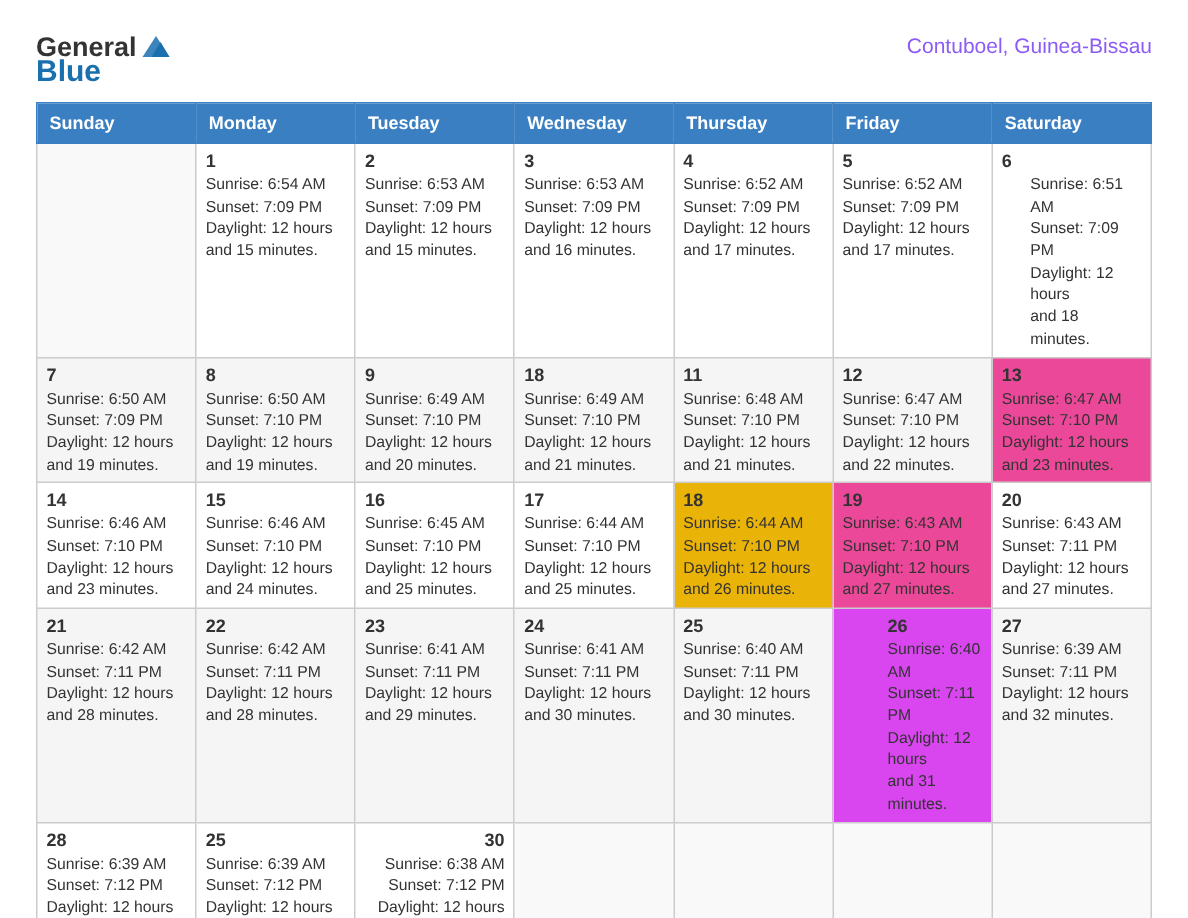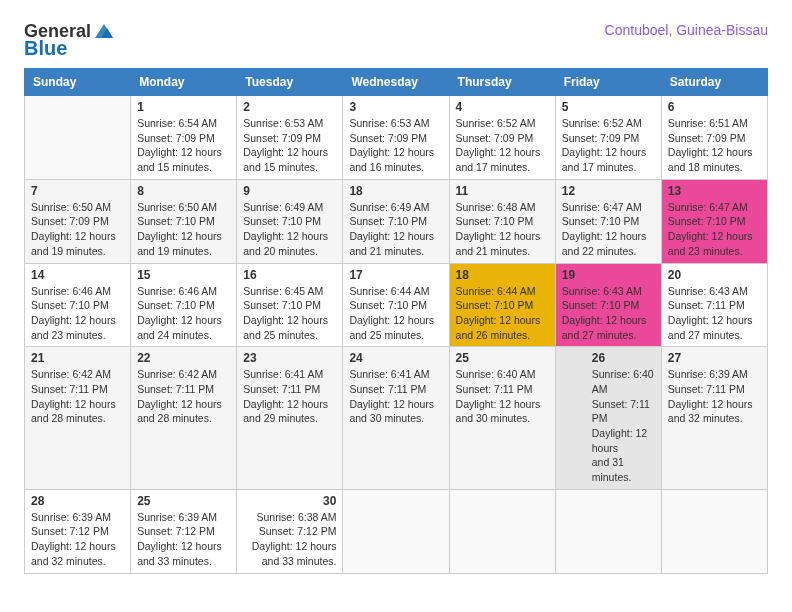--- a/index.html
+++ b/index.html
@@ -162,21 +162,21 @@
         </td>
         <td style="background-color: rgb(255, 255, 255);">
           <span class="day-number">5</span>
           <div class="day-info" style="white-space: pre-line;">Sunrise: 6:52 AM
 Sunset: 7:09 PM
 Daylight: 12 hours
 and 17 minutes.</div>
         </td>
         <td style="background-color: rgb(255, 255, 255);">
           <span class="day-number">6</span>
-          <div class="day-info" style="white-space: pre-line;">Sunrise: 6:51 AM
+          <div class="day-info" style="white-space: pre-line; margin-left: 19px;">Sunrise: 6:51 AM
 Sunset: 7:09 PM
 Daylight: 12 hours
 and 18 minutes.</div>
         </td>
       </tr>
       <tr>
         <td style="background-color: rgb(245, 245, 245);">
           <span class="day-number">7</span>
           <div class="day-info" style="white-space: pre-line;">Sunrise: 6:50 AM
 Sunset: 7:09 PM
@@ -306,21 +306,21 @@
 Daylight: 12 hours
 and 30 minutes.</div>
         </td>
         <td style="background-color: rgb(245, 245, 245);">
           <span class="day-number">25</span>
           <div class="day-info" style="white-space: pre-line;">Sunrise: 6:40 AM
 Sunset: 7:11 PM
 Daylight: 12 hours
 and 30 minutes.</div>
         </td>
-        <td style="background-color: #e5e5e5; padding-left: 36px;">
+        <td style="background-color: #d946ef; padding-left: 36px;">
           <span class="day-number">26</span>
           <div class="day-info" style="white-space: pre-line;">Sunrise: 6:40 AM
 Sunset: 7:11 PM
 Daylight: 12 hours
 and 31 minutes.</div>
         </td>
         <td style="background-color: rgb(245, 245, 245);">
           <span class="day-number">27</span>
           <div class="day-info" style="white-space: pre-line;">Sunrise: 6:39 AM
 Sunset: 7:11 PM

